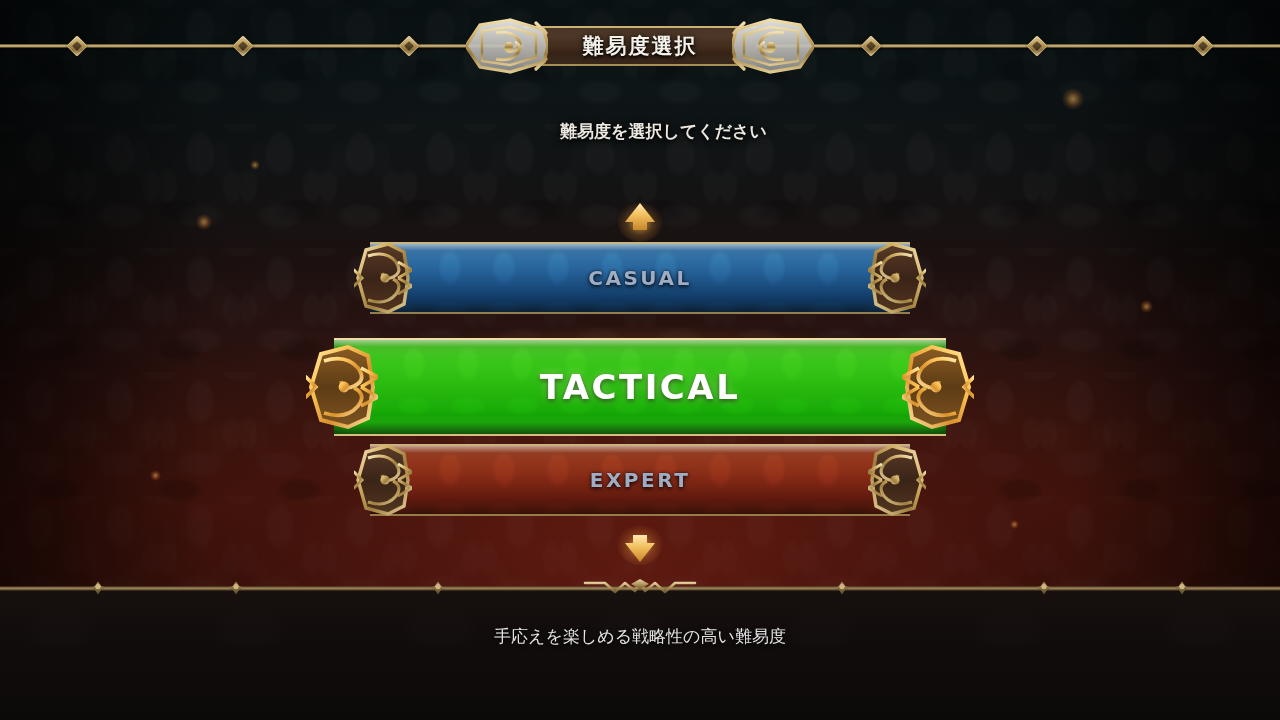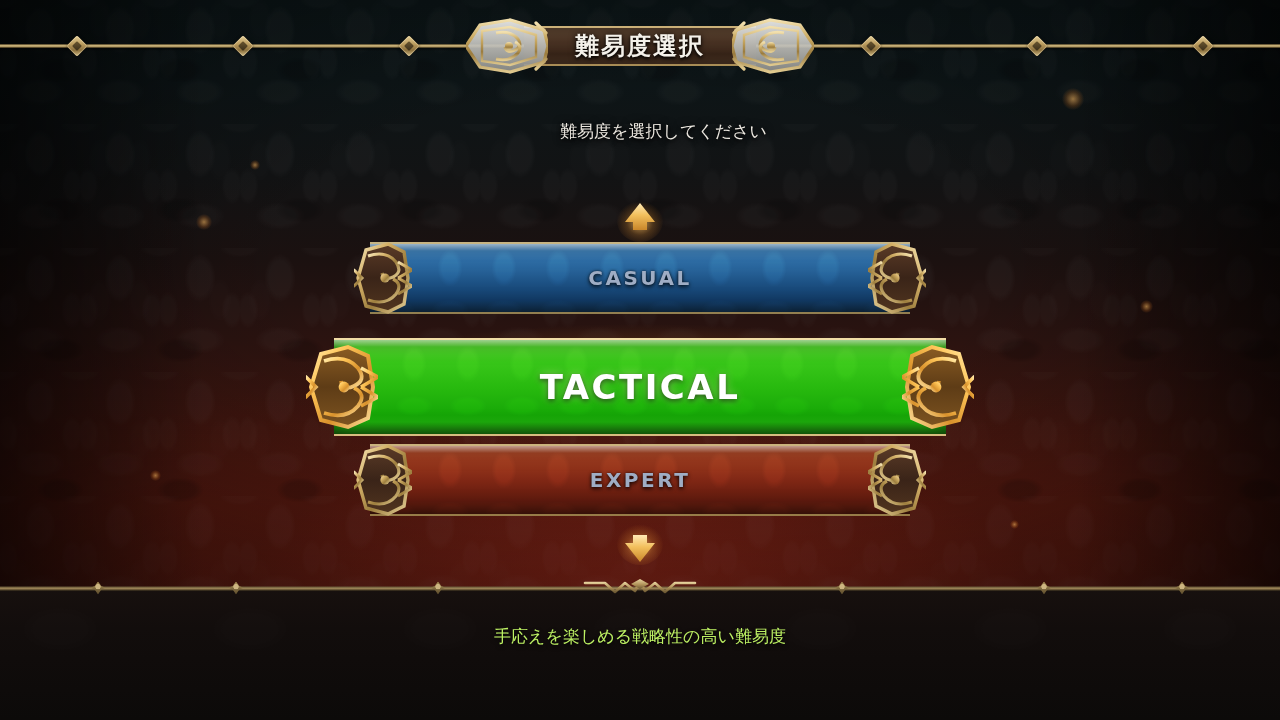--- a/index.html
+++ b/index.html
@@ -142,35 +142,35 @@
     border-bottom:2px solid #a98d56;
     box-shadow:inset 0 0 18px rgba(0,0,0,0.65);
   }
   .banner-plate::after {
     content:""; position:absolute; inset:0; opacity:0.35;
     background-image:radial-gradient(circle 1px at 2px 2px, rgba(255,225,175,0.5) 0 50%, rgba(0,0,0,0) 60%);
     background-size:5px 5px;
   }
   .banner-title {
     position:absolute; left:50%; top:50%; transform:translate(-50%,-50%);
-    font-size:24px; font-weight:bold; color:#f4f1ea; letter-spacing:2px;
+    font-size:21px; font-weight:bold; color:#f4f1ea; letter-spacing:2px;
     text-shadow:0 2px 3px rgba(0,0,0,0.9), 0 0 7px rgba(0,0,0,0.7);
     white-space:nowrap; z-index:4;
   }
   .banner-cap { position:absolute; top:50%; transform:translateY(-50%); width:82px; height:58px; z-index:3; }
   .banner-cap.left { left:-4px; }
   .banner-cap.right { right:-4px; transform:translateY(-50%) scaleX(-1); }
 
   
   .instructions {
     position:absolute; left:0; top:118px; width:1280px; text-align:center;
     line-height:1.62;
   }
   .instructions div {
-    font-size:17px; color:#ece8e0; font-weight:400;
+    font-size:17px; color:#ece8e0; font-weight:700;
     text-shadow:0 2px 4px rgba(0,0,0,0.95), 0 0 9px rgba(0,0,0,0.8);
     margin-left:47px;
   }
 
   
   .arrow { position:absolute; left:640px; width:46px; height:46px; transform:translateX(-50%); }
   .arrow.up { top:196px; }
   .arrow.down { top:521px; }
 
   
@@ -248,21 +248,21 @@
   
   .fill-blue  { background:linear-gradient(180deg,#4d8ec4 0%,#2f6fa8 24%,#1d5285 56%,#123c68 82%,#1a4a78 100%); }
   .fill-green { background:linear-gradient(180deg,#5cd736 0%,#39c71a 22%,#27b90e 52%,#16a707 80%,#2bc215 100%); }
   .fill-red   { background:linear-gradient(180deg,#b0502e 0%,#98381d 22%,#7e2614 52%,#5e1a0e 82%,#7a2512 100%); }
 
   
   .description {
     position:absolute; left:0; top:622px; width:1280px; text-align:center; line-height:1.66;
   }
   .description div {
-    font-size:17px; color:#bef264; font-weight:500;
+    font-size:17px; color:#e5e5e5; font-weight:500;
     text-shadow:0 2px 4px rgba(0,0,0,0.95);
   }
 </style>
 </head>
 <body>
 
 <div id="screen">
 
   <div class="bg-panel">
     <div class="bg-damask"></div>

